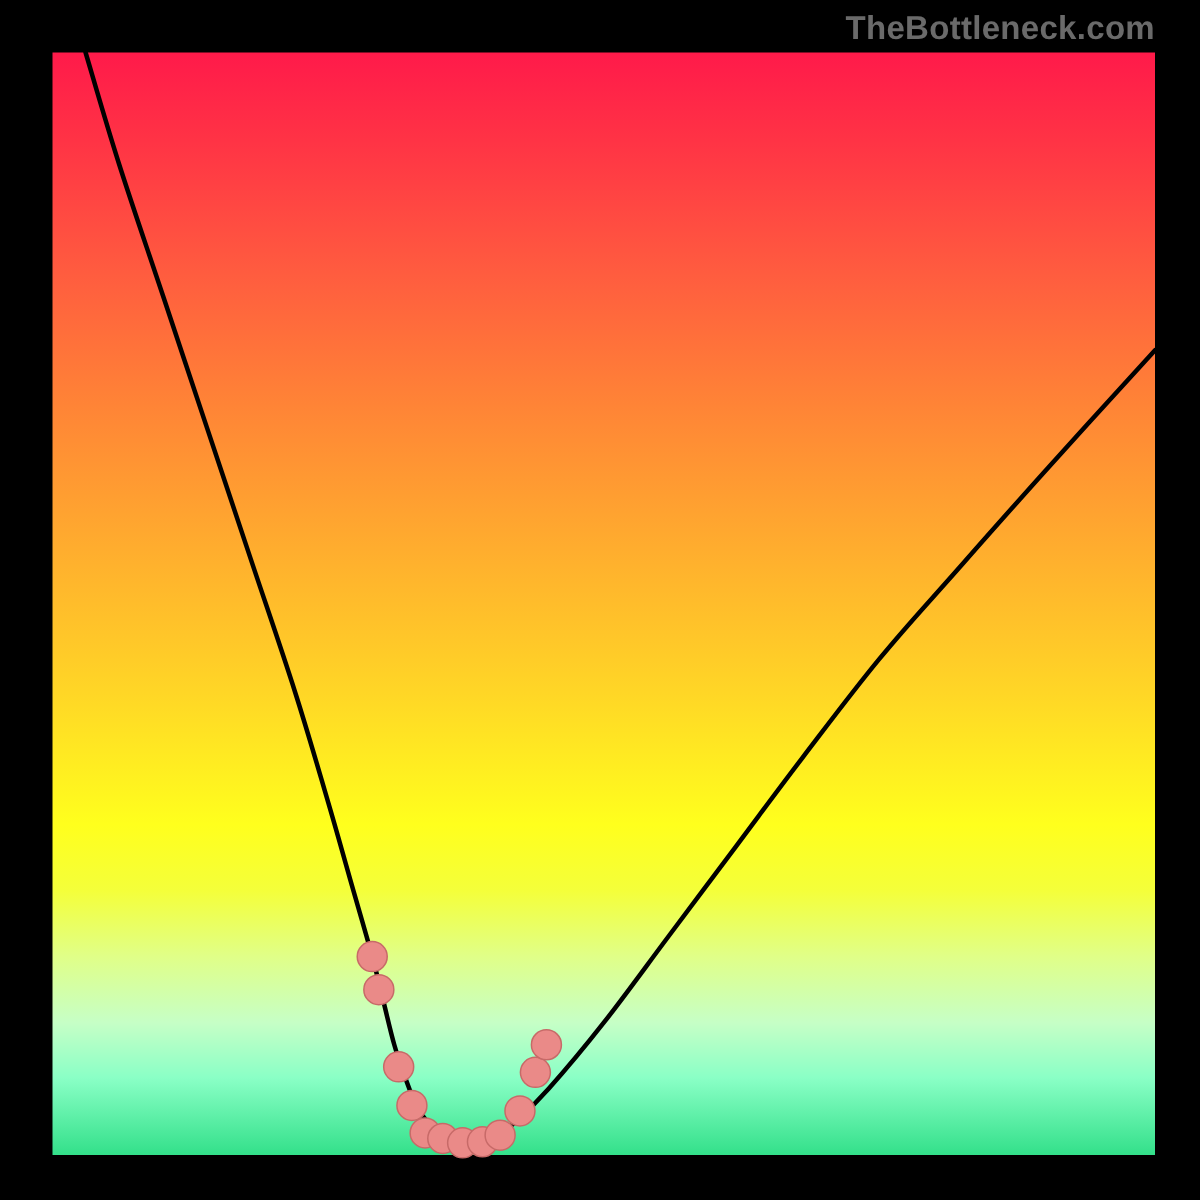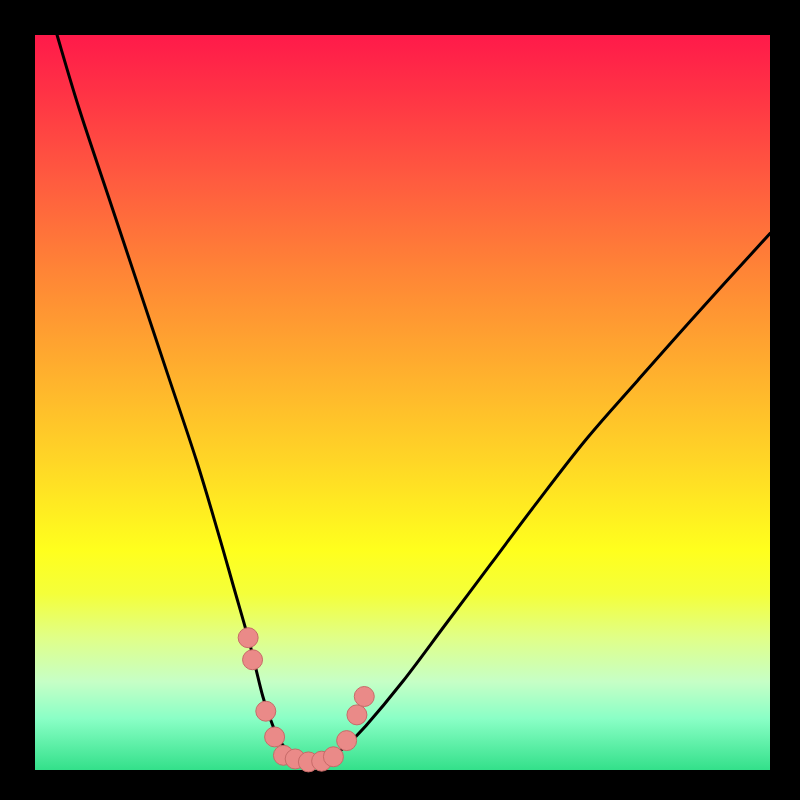--- a/index.html
+++ b/index.html
@@ -61,13 +61,14 @@
       <circle cx="274.61" cy="736.925" r="10" fill="#ea8a88" stroke="#c76a68" stroke-width="1"></circle>
       <circle cx="283.42999999999995" cy="755.3" r="10" fill="#ea8a88" stroke="#c76a68" stroke-width="1"></circle>
       <circle cx="295.19" cy="758.975" r="10" fill="#ea8a88" stroke="#c76a68" stroke-width="1"></circle>
       <circle cx="308.42" cy="761.915" r="10" fill="#ea8a88" stroke="#c76a68" stroke-width="1"></circle>
       <circle cx="321.65000000000003" cy="761.18" r="10" fill="#ea8a88" stroke="#c76a68" stroke-width="1"></circle>
       <circle cx="333.41" cy="756.77" r="10" fill="#ea8a88" stroke="#c76a68" stroke-width="1"></circle>
       <circle cx="346.64" cy="740.6" r="10" fill="#ea8a88" stroke="#c76a68" stroke-width="1"></circle>
       <circle cx="356.92999999999995" cy="714.875" r="10" fill="#ea8a88" stroke="#c76a68" stroke-width="1"></circle>
       <circle cx="364.28" cy="696.5" r="10" fill="#ea8a88" stroke="#c76a68" stroke-width="1"></circle>
     </svg>
+  <div class="attribution" id="attribution" style="right: 30px; top: 6px; font-size: 22px;">TheBottleneck.com</div>
 </div>
 
 </body></html>

